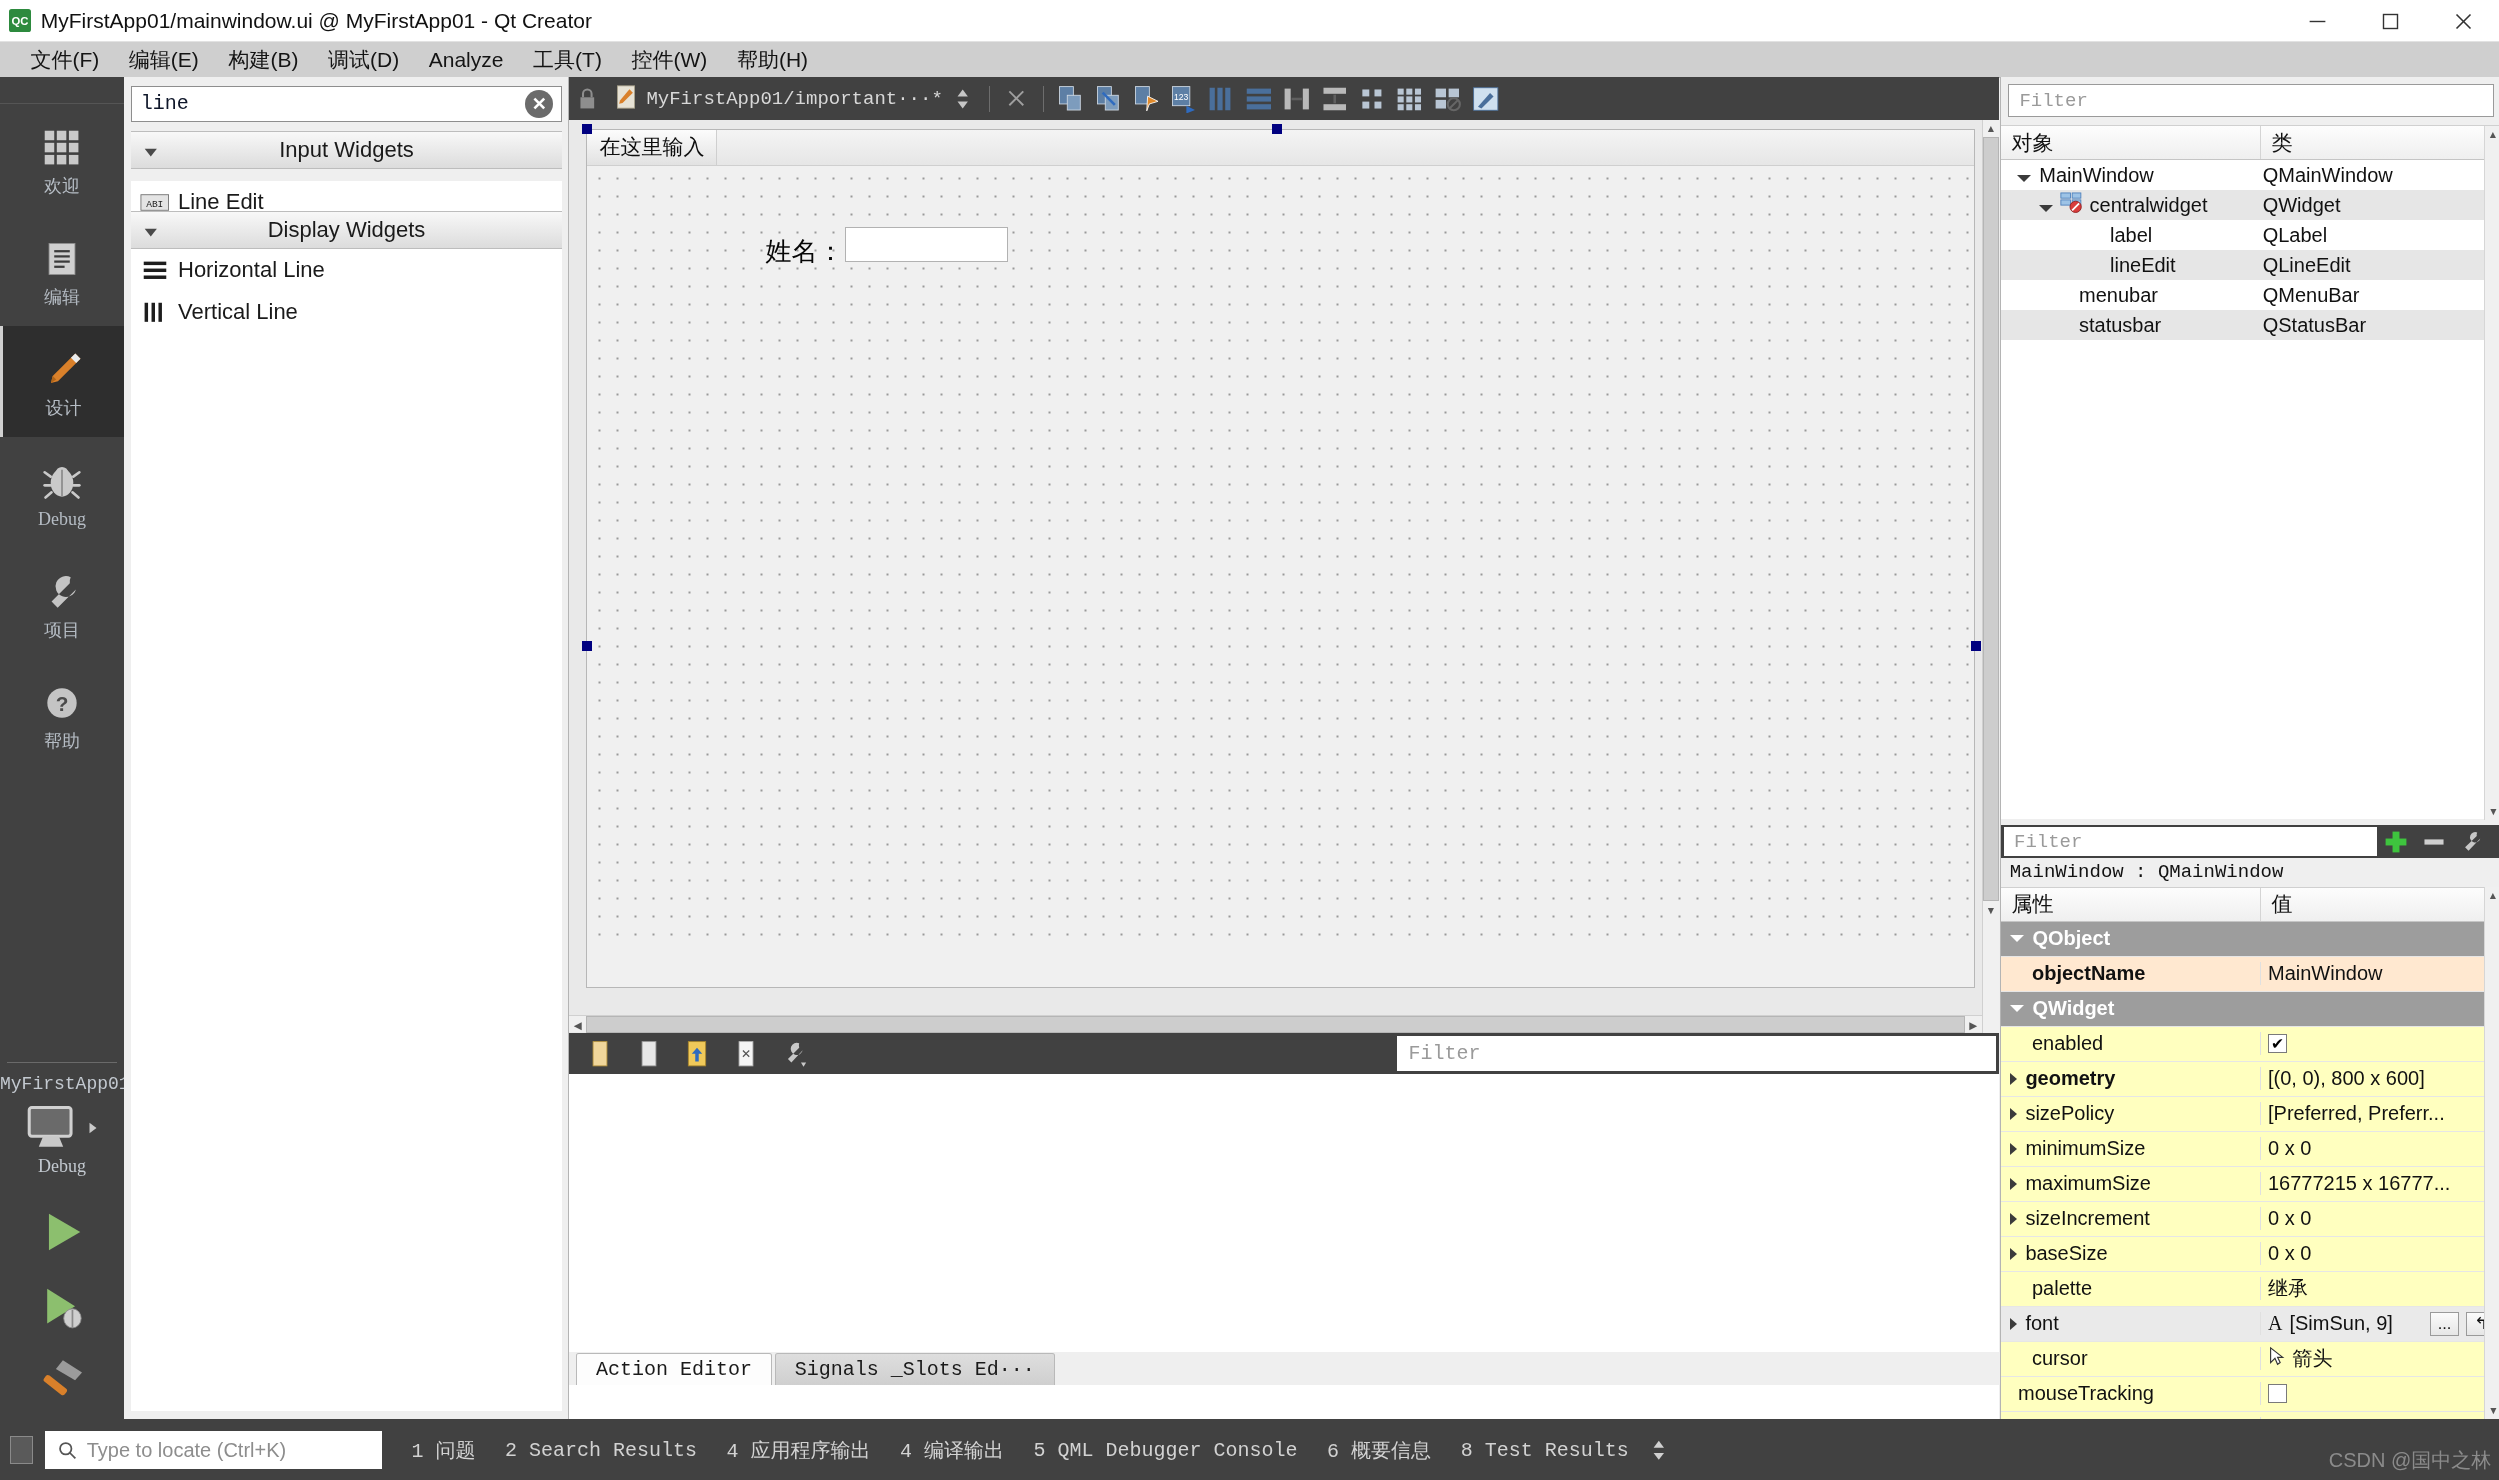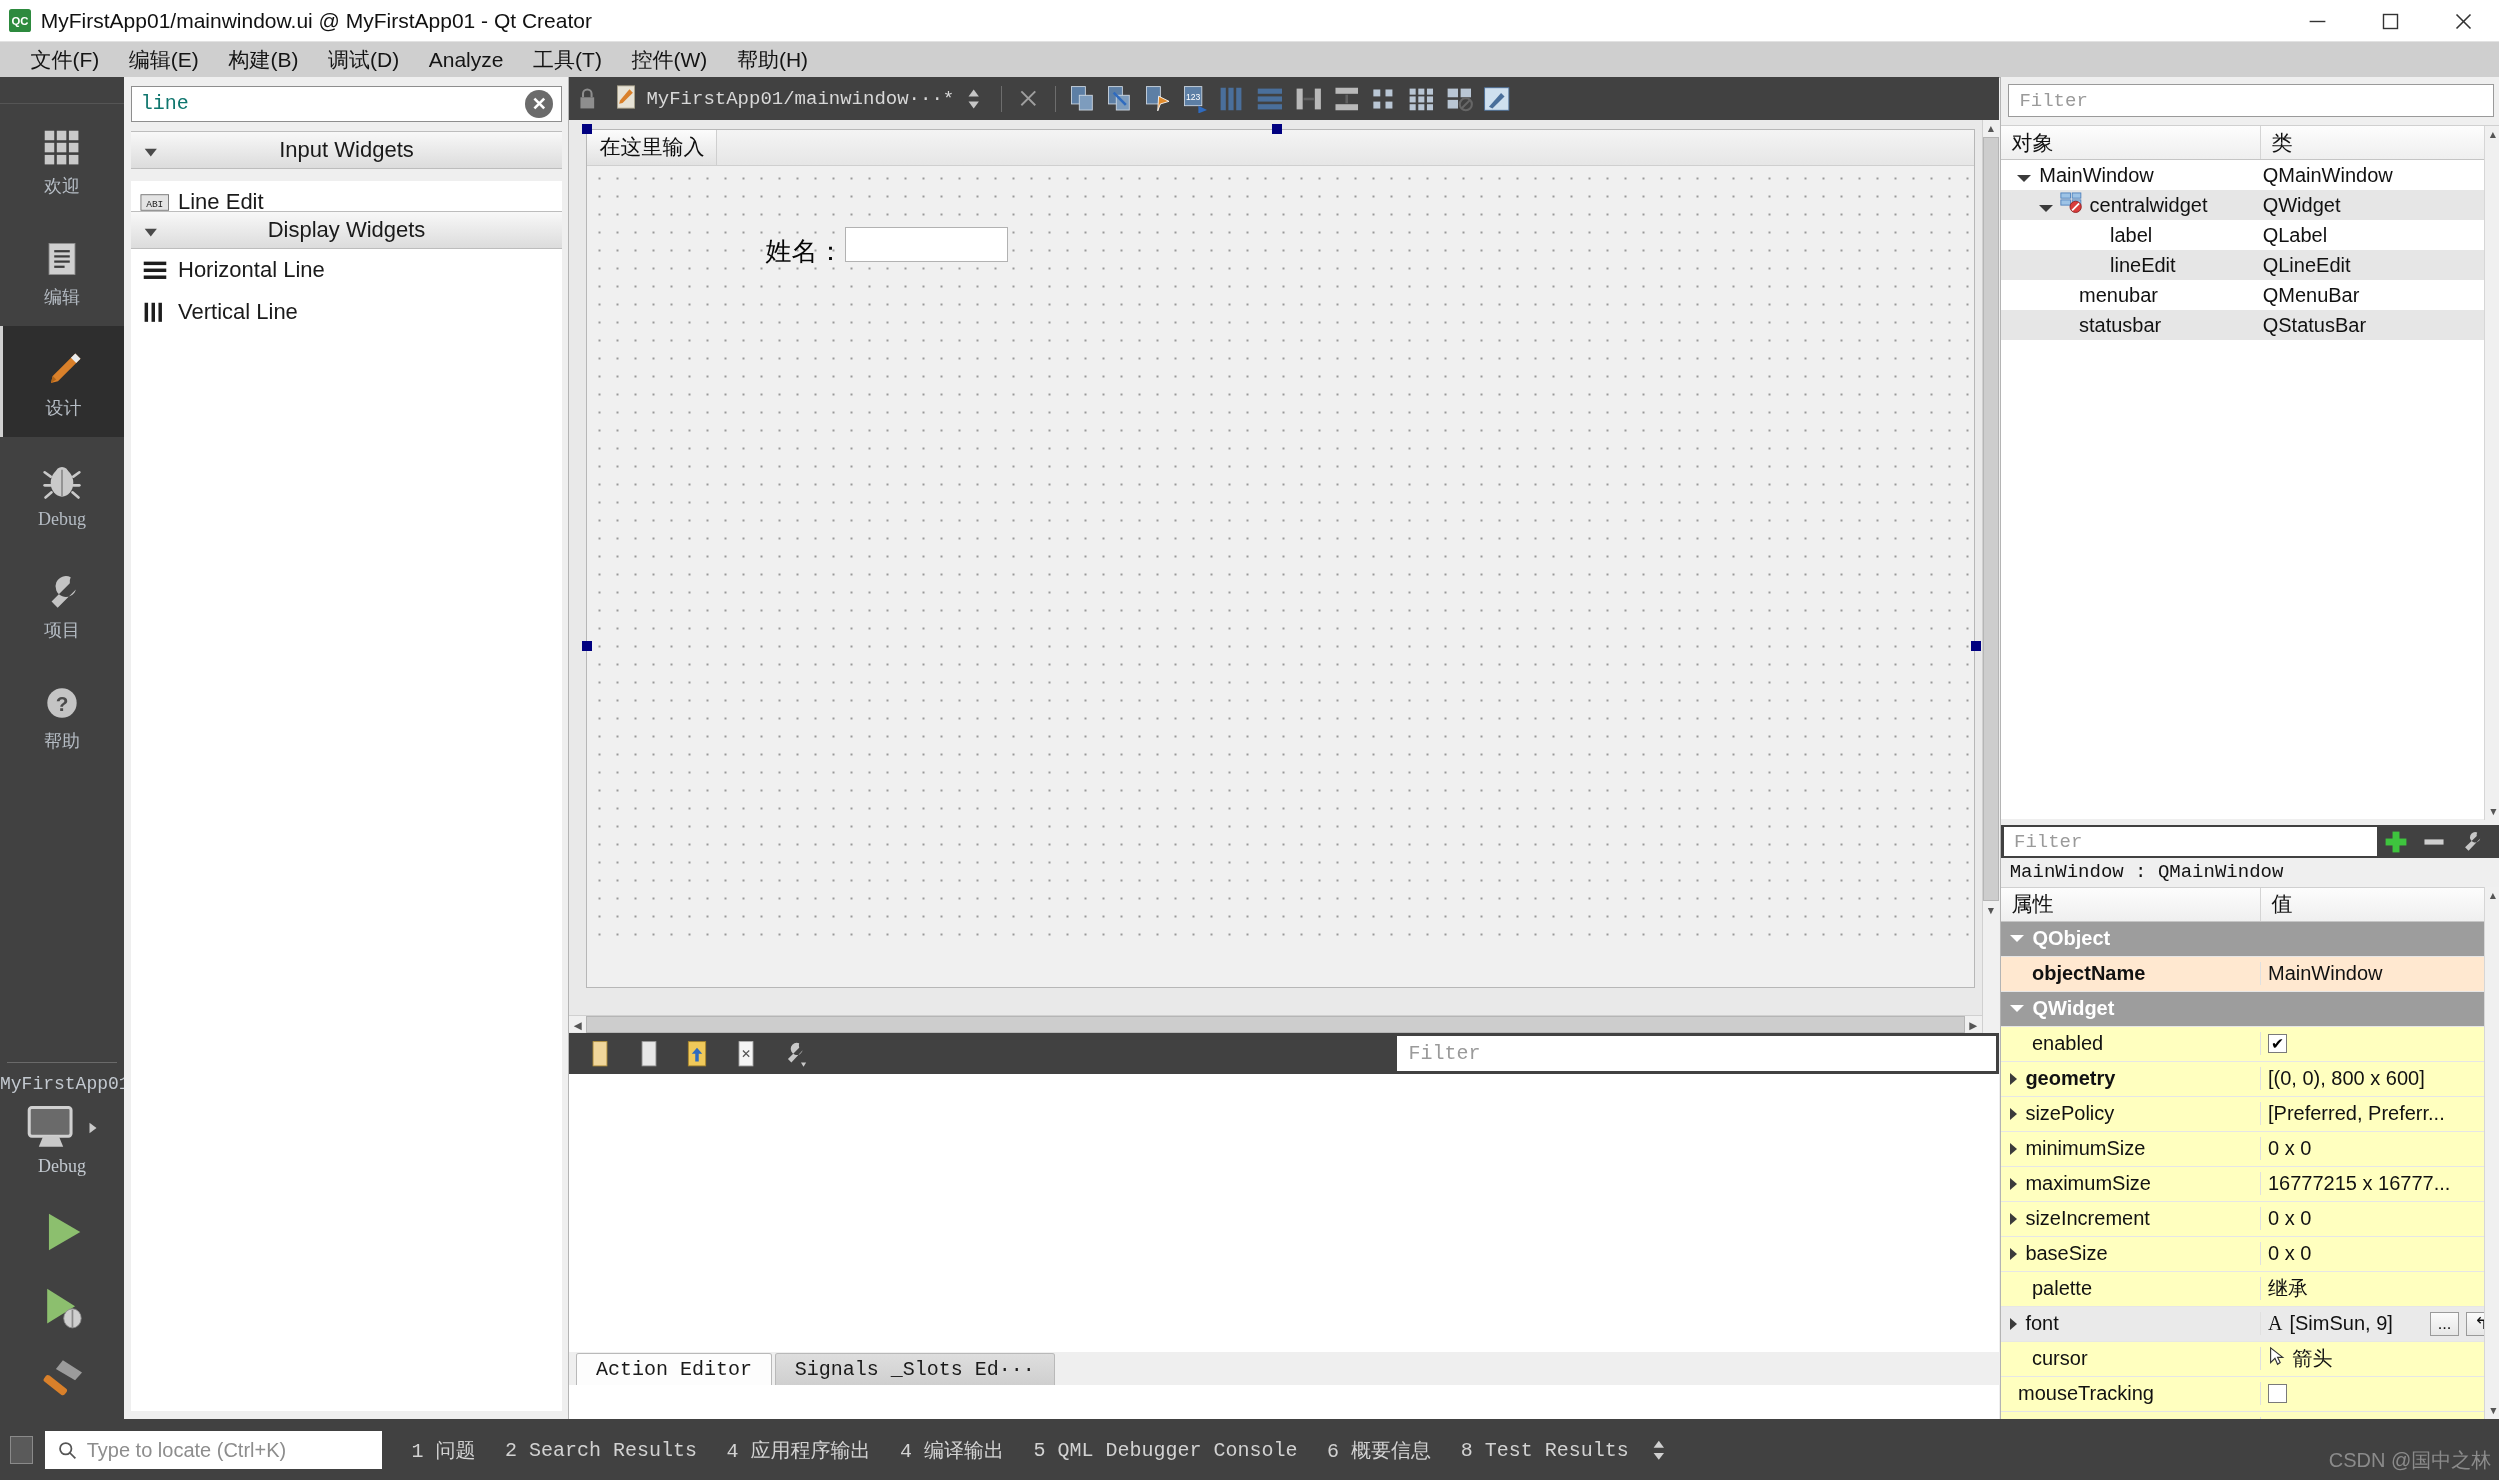--- a/index.html
+++ b/index.html
@@ -72,21 +72,21 @@
     position: absolute; left: 124px; top: 77px; width: 445px; height: 1342px;
     background: #efefef; border-right: 0.9px solid #b4b4b4;
   }
   .wb-search {
     position: absolute; left: 7px; top: 8.7px; width: 431px; height: 36px;
     background: #fff; border: 0.9px solid #8e8e8e;
     display: flex; align-items: center;
   }
   .wb-search input {
     border: 0; outline: 0; width: 373px; margin-left: 8.7px;
-    font-size: 20px; font-family: "Liberation Mono", monospace; color: #0f766e;
+    font-size: 20px; font-family: "Liberation Mono", monospace; color: #0f172a;
     background: transparent;
   }
   .clear-icon {
     width: 28px; height: 28px; border-radius: 50%; background: #6b6b6b;
     color: #fff; font-size: 18px; display:flex; align-items:center; justify-content:center;
     margin-left: auto; margin-right: 7.8px; font-weight: bold;
   }
   .wb-group {
     position: absolute; left: 7px; width: 431px; height: 38px;
     background: linear-gradient(#f8f8f8, #dcdcdc);
@@ -501,21 +501,21 @@
           <path d="M8 12 v-4 a5 5 0 0 1 10 0 v4" fill="none" stroke="#8e8e8e" stroke-width="2.4"></path>
         </svg>
     </div>
     <div class="file-chip">
       <span>
         <svg width="24" height="26" viewBox="0 0 28 30">
             <rect x="4" y="2" width="20" height="26" fill="#e7e2d5" stroke="#a9a28c"></rect>
             <polygon points="18,6 22,10 10,22 6,23 7,19" fill="#d9802a"></polygon>
           </svg>
       </span>
-      <span class="file-name">MyFirstApp01/mainwindow···*</span>
+      <span class="file-name">MyFirstApp01/important···*</span>
     </div>
     <div class="tb-icon">
       <svg width="17.4" height="26" viewBox="0 0 20 30">
           <polygon points="10,4 16,12 4,12" fill="#c6c6c6"></polygon>
           <polygon points="10,26 16,18 4,18" fill="#c6c6c6"></polygon>
         </svg>
     </div>
     <div class="sep"></div>
     <div class="tb-icon">
       <svg width="22.6" height="22.6" viewBox="0 0 26 26">

